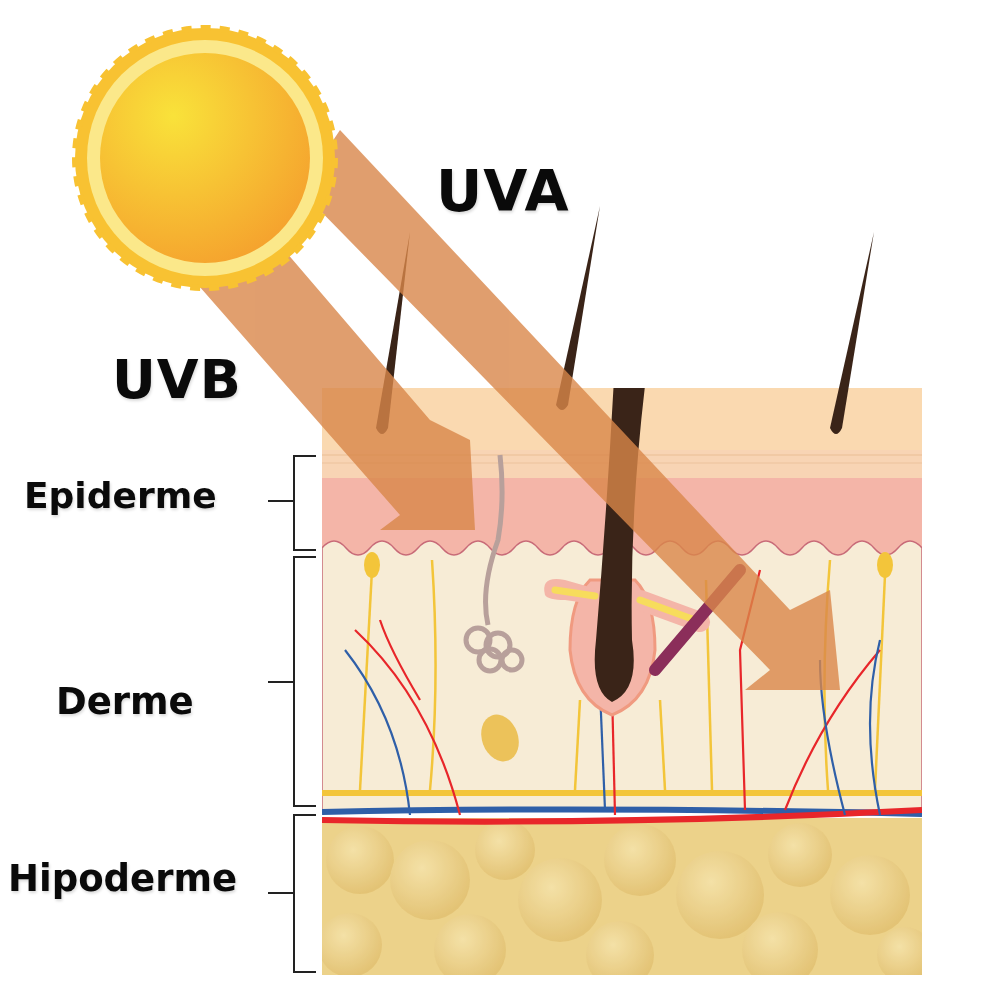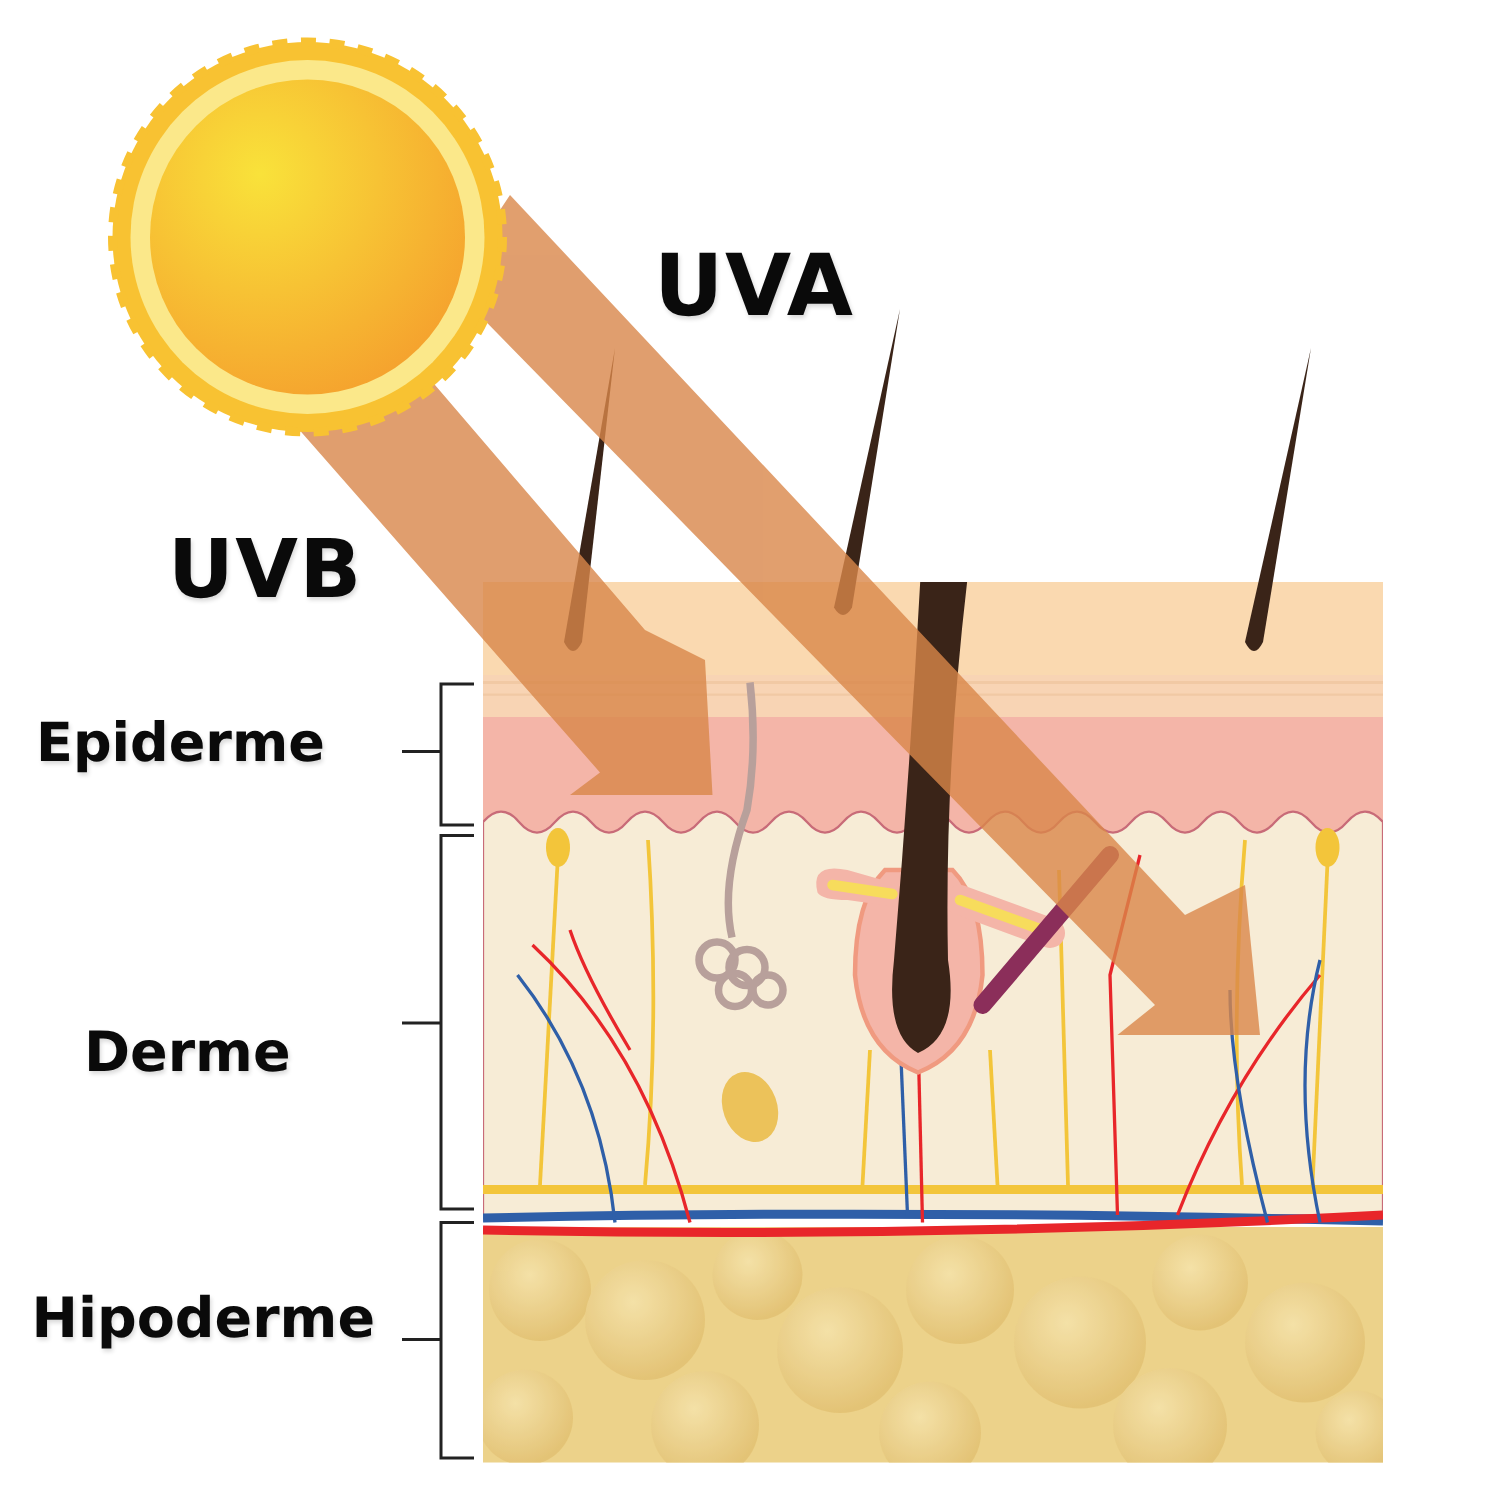--- a/index.html
+++ b/index.html
@@ -2,21 +2,21 @@
 <html><head>
 <meta charset="utf-8">
 <style>
   html, body { margin:0; padding:0; background:#ffffff; }
   body { width:1000px; height:1000px; position:relative; overflow:hidden; font-family:"DejaVu Sans", sans-serif; }
   .label { position:absolute; font-weight:bold; color:#0a0a0a; font-family:"DejaVu Sans", sans-serif; text-shadow:1px 2px 3px rgba(0,0,0,0.15); white-space:nowrap; }
   #lbl-uva { left:436px; top:158px; font-size:57px; letter-spacing:1px; }
   #lbl-uvb { left:112px; top:348px; font-size:54px; letter-spacing:1px; }
   #lbl-epi { left:24px; top:475px; font-size:36px; }
   #lbl-derme { left:56px; top:656px; font-size:37px;margin-top:24px; }
-  #lbl-hipo { left:21px; top:857px; font-size:37px; }
+  #lbl-hipo { left:8px; top:857px; font-size:37px; }
   svg.scene { position:absolute; left:0; top:0; }
 </style>
 </head>
 <body>
 
 <svg class="scene" width="1000" height="1000" viewBox="0 0 1000 1000">
   <defs>
     <radialGradient id="sunGrad" cx="35%" cy="30%" r="75%">
       <stop offset="0%" stop-color="#f9e23a"></stop>
       <stop offset="100%" stop-color="#f5a32e"></stop>

